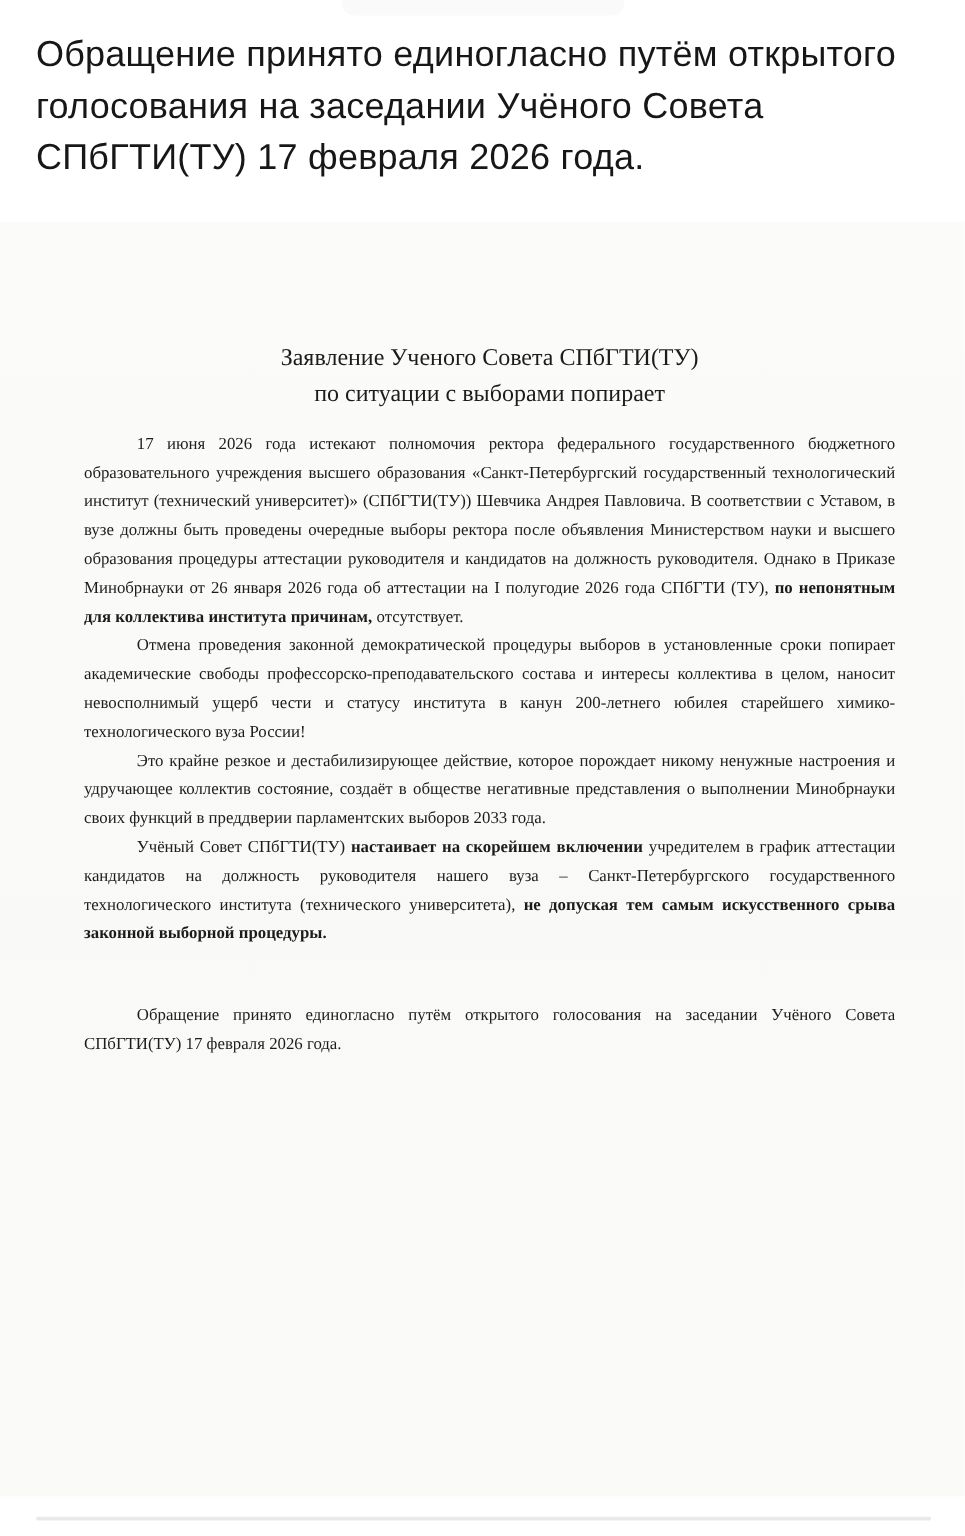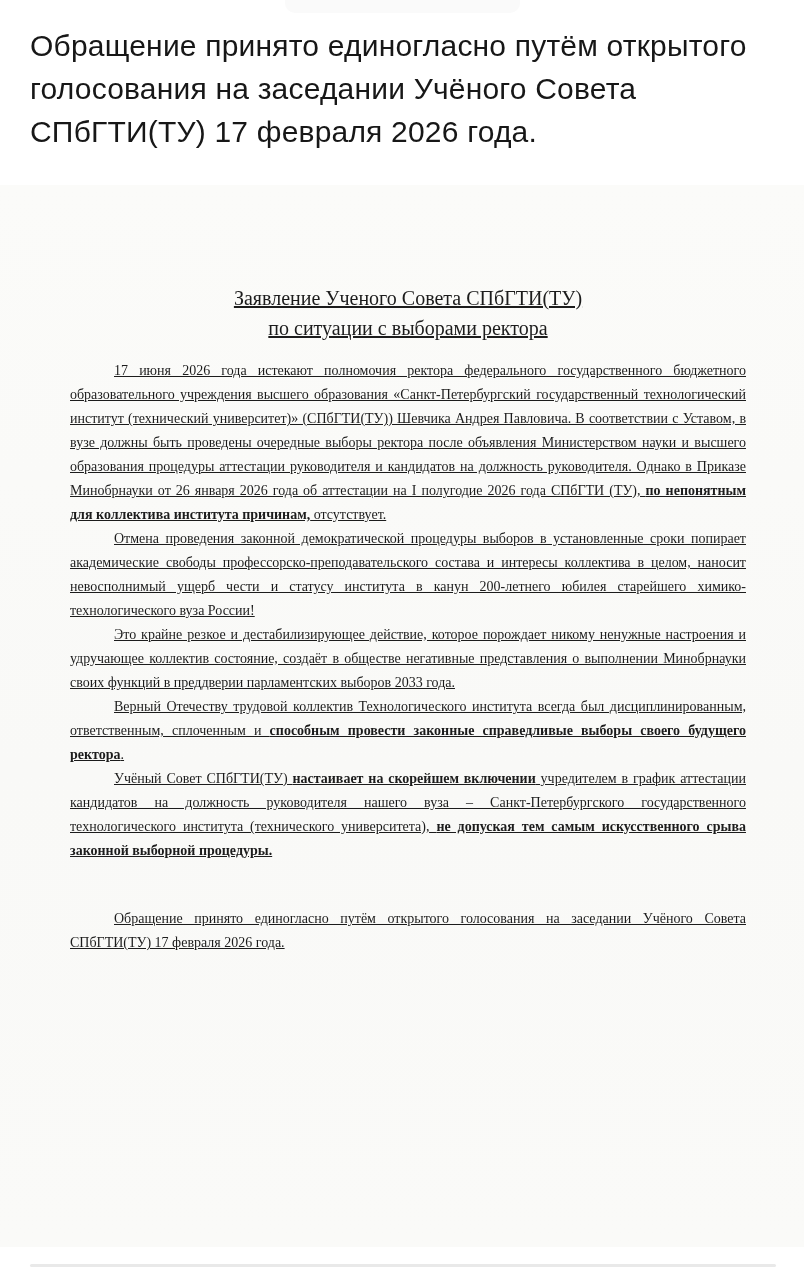--- a/index.html
+++ b/index.html
@@ -37,21 +37,20 @@
   }
   .scan {
     margin-top: 32px;
     width: 804px;
     height: 1062px;
     box-sizing: border-box;
     background: linear-gradient(180deg, #fbfbf9 0%, #f9f9f7 55%, #fafaf8 100%);
     padding: 98px 58px 0 70px;
     font-family: "Liberation Serif", serif;
     color: #1c1c1c;
-    text-decoration: underline;
   }
   .doc-title {
     text-align: center;
     font-size: 20px;
     line-height: 30px;
   }
   .doc-body {
     margin-top: 16px;
     font-size: 14px;
     line-height: 24px;
@@ -80,26 +79,25 @@
 
 <div class="top-artifact"></div>
 
 <div class="caption">
   <p>Обращение принято единогласно путём открытого голосования на заседании Учёного Совета СПбГТИ(ТУ) 17 февраля 2026 года.</p>
 </div>
 
 <div class="scan">
   <div class="doc-title">
     <div>Заявление Ученого Совета СПбГТИ(ТУ)</div>
-    <div>по ситуации с выборами ректора</div>
+    <div>по ситуации с выборами попирает</div>
   </div>
 
   <div class="doc-body">
     <p class="para"><span>17 июня 2026 года истекают полномочия ректора федерального государственного бюджетного образовательного учреждения высшего образования «Санкт-Петербургский государственный технологический институт (технический университет)» (СПбГТИ(ТУ)) Шевчика Андрея Павловича. В соответствии с Уставом, в вузе должны быть проведены очередные выборы ректора после объявления Министерством науки и высшего образования процедуры аттестации руководителя и кандидатов на должность руководителя. Однако в Приказе Минобрнауки от 26 января 2026 года об аттестации на I полугодие 2026 года СПбГТИ (ТУ), </span><span class="b">по непонятным для коллектива института причинам,</span><span> отсутствует.</span></p>
     <p class="para"><span>Отмена проведения законной демократической процедуры выборов в установленные сроки попирает академические свободы профессорско-преподавательского состава и интересы коллектива в целом, наносит невосполнимый ущерб чести и статусу института в канун 200-летнего юбилея старейшего химико-технологического вуза России!</span></p>
     <p class="para"><span>Это крайне резкое и дестабилизирующее действие, которое порождает никому ненужные настроения и удручающее коллектив состояние, создаёт в обществе негативные представления о выполнении Минобрнауки своих функций в преддверии парламентских выборов 2033 года.</span></p>
-    <p class="para"><span>Верный Отечеству трудовой коллектив Технологического института всегда был дисциплинированным, ответственным, сплоченным и </span><span class="b">способным провести законные справедливые выборы своего будущего ректора</span><span>.</span></p>
     <p class="para"><span>Учёный Совет СПбГТИ(ТУ) </span><span class="b">настаивает на скорейшем включении</span><span> учредителем в график аттестации кандидатов на должность руководителя нашего вуза – Санкт-Петербургского государственного технологического института (технического университета), </span><span class="b">не допуская тем самым искусственного срыва законной выборной процедуры.</span></p>
     <p class="para closing"><span>Обращение принято единогласно путём открытого голосования на заседании Учёного Совета СПбГТИ(ТУ) 17 февраля 2026 года.</span></p>
   </div>
 </div>
 
 <div class="bottom-rule"></div>
 
 </body></html>

